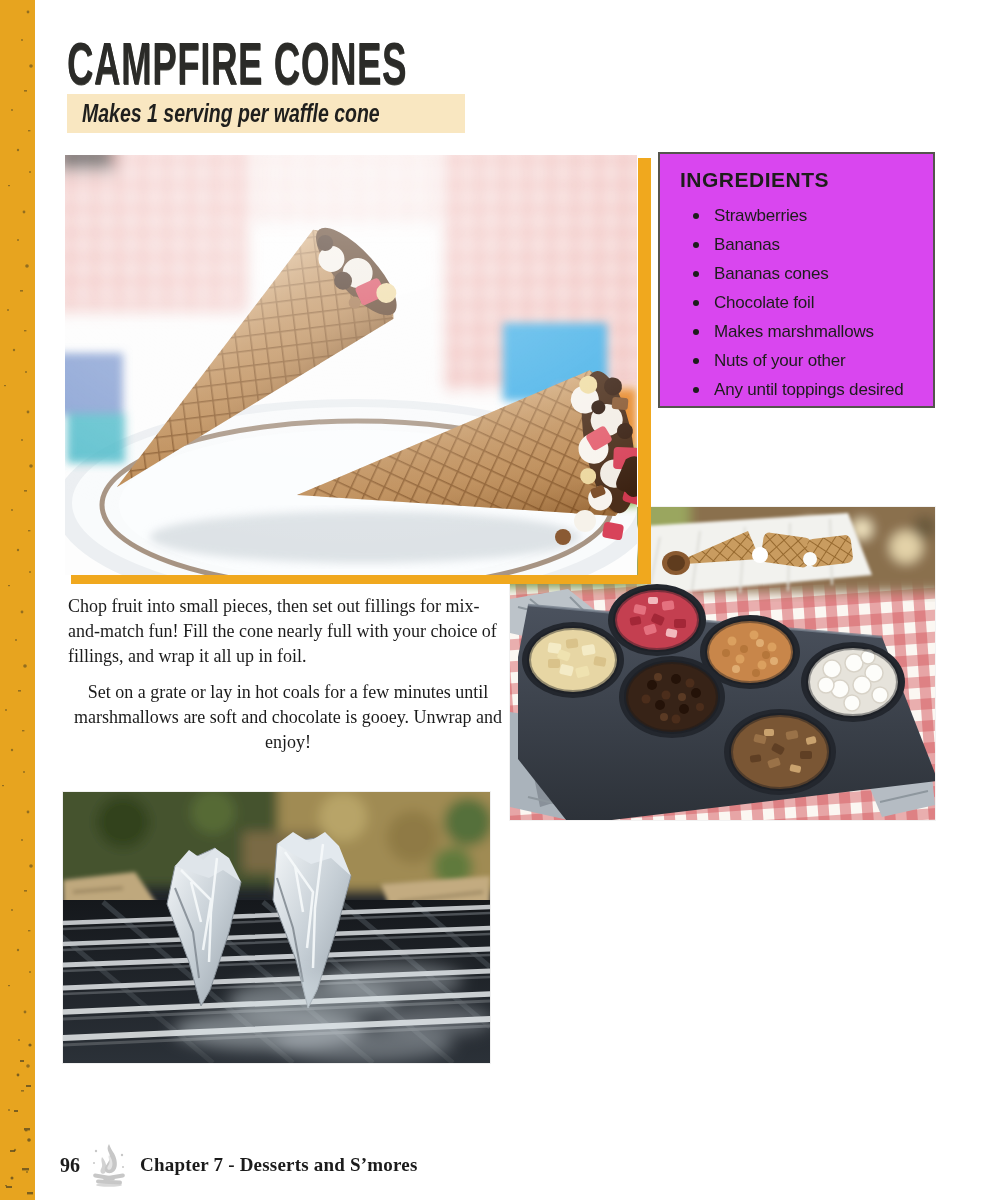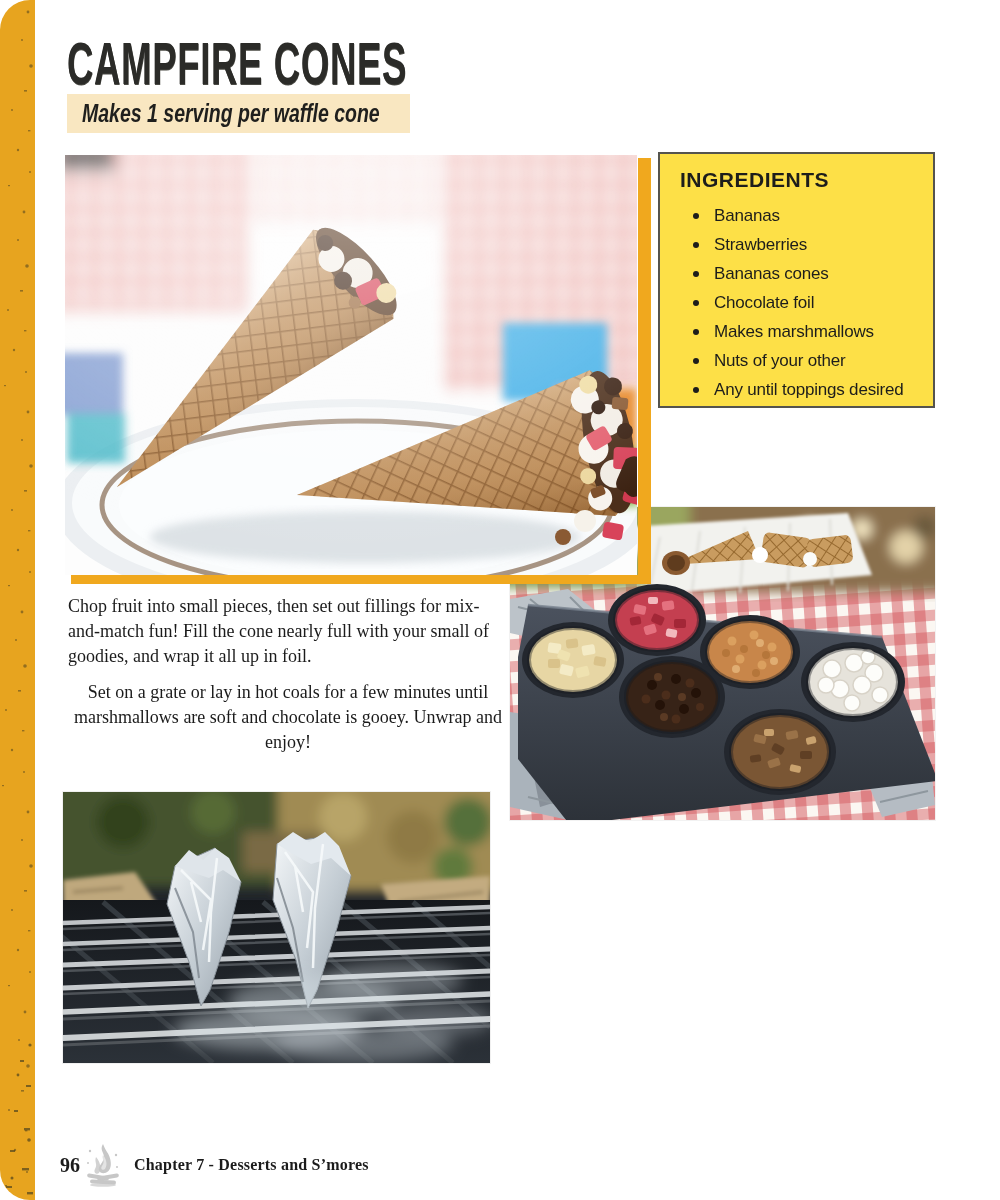--- a/index.html
+++ b/index.html
@@ -1,34 +1,34 @@
 <!DOCTYPE html>
 <html><head>
 <meta charset="utf-8">
 <style>
   html,body { margin:0; padding:0; background:#ffffff; }
   .page {
     position:relative; width:1000px; height:1200px; background:#ffffff;
-    overflow:hidden; font-family:"Liberation Sans", sans-serif;border-radius:30px;
+    overflow:hidden; font-family:"Liberation Sans", sans-serif;
   }
   
   .edge-band { position:absolute; left:0; top:0; width:35px; height:1200px; background:#e7a41f; }
   .edge-band svg { display:block; }
 
   
   .recipe-title {
     position:absolute; left:67px; top:34px; margin:0;
     font-size:60px; font-weight:bold; color:#2b2b28; line-height:1;
     letter-spacing:1px; white-space:nowrap;
     transform:scale(0.61,1); transform-origin:left top;
     text-shadow: 0.5px 0.5px 0 #4a4a44;
   }
   
   .subtitle-bar {
-    position:absolute; left:67px; top:94px; width:343px; height:39px;
+    position:absolute; left:67px; top:94px; width:398px; height:39px;
     background:#f9e7c1;
   }
   .subtitle-bar span {
     display:inline-block; margin-left:15px; line-height:39px;
     font-style:italic; font-weight:bold; font-size:25px; color:#1f1f1d;
     transform:scaleX(0.78); transform-origin:left center; white-space:nowrap;
   }
 
   
   .photo { position:absolute; overflow:hidden; }
@@ -39,21 +39,21 @@
   .grill-photo  { left:63px;  top:792px; width:427px; height:271px; z-index:1;
                   box-shadow:0 0 0 1px rgba(0,0,0,0.06); }
 
   
   .accent-v { position:absolute; left:638px; top:158px; width:13px; height:426px; background:#f0a81e; z-index:4; }
   .accent-h { position:absolute; left:71px;  top:575px; width:580px; height:9px;  background:#f0a81e; z-index:4; }
 
   
   .ingredients-box {
     position:absolute; left:658px; top:152px; width:277px; height:256px;
-    background:#fde047; border:2px solid #55544e; box-sizing:border-box; z-index:2;
+    background:#d946ef; border:2px solid #55544e; box-sizing:border-box; z-index:2;
   }
   .ingredients-box h2 {
     margin:14px 0 0 20px; font-size:21px; font-weight:bold; color:#1d1d1b; letter-spacing:0.5px;
   }
   .ingredients-box ul { list-style:none; margin:9px 0 0 0; padding:0; }
   .ingredients-box li {
     position:relative; padding-left:54px; font-size:17px; line-height:29px;
     color:#1d1d1b; letter-spacing:-0.2px; white-space:nowrap;
   }
   .ingredients-box li::before {
@@ -67,23 +67,23 @@
     font-family:"Liberation Serif", serif; font-size:18px; line-height:25px; color:#1b1b1b;
   }
   .instructions p { margin:0; }
   .instructions p + p { margin-top:11px;text-align:center; }
 
   
   .footer {
     position:absolute; left:60px; top:1140px; height:50px; display:flex; align-items:center; z-index:2;
     font-family:"Liberation Serif", serif; color:#1b1b1b;
   }
-  .footer .page-num { font-size:20px; font-weight:bold; margin-right:4px; }
+  .footer .page-num { font-size:20px; font-weight:bold; margin-right:10px; }
   .footer .campfire { margin-right:12px; display:block; }
-  .footer .chapter  { font-size:16px; font-weight:bold; letter-spacing:0.2px; }
+  .footer .chapter  { font-size:19px; font-weight:bold; letter-spacing:0.2px; }
 </style>
 </head>
 <body>
 
 <div class="page">
 
   <div class="edge-band">
     <svg width="35" height="1200" viewBox="0 0 35 1200">
       <defs>
         <g id="spk">
@@ -217,22 +217,22 @@
       <circle cx="498" cy="382" r="8" fill="#8a5a33"></circle>
       <rect width="572" height="420" fill="url(#glow)" opacity="0.5"></rect>
     </svg>
   </div>
   <div class="accent-v"></div>
   <div class="accent-h"></div>
 
   <div class="ingredients-box">
     <h2>INGREDIENTS</h2>
     <ul>
+      <li>Strawberries</li>
       <li>Bananas</li>
-      <li>Strawberries</li>
       <li>Bananas cones</li>
       <li>Chocolate foil</li>
       <li>Makes marshmallows</li>
       <li>Nuts of your other</li>
       <li>Any until toppings desired</li>
     </ul>
   </div>
 
   <div class="photo muffin-photo">
     <svg width="425" height="313" viewBox="0 0 425 313">
@@ -404,21 +404,21 @@
       <g fill="#c9a26e">
           <rect x="280" y="258" width="11" height="7" rx="2" transform="rotate(12 285 261)"></rect>
           <rect x="254" y="222" width="10" height="7" rx="2"></rect>
           <rect x="296" y="230" width="10" height="7" rx="2" transform="rotate(-14 301 233)"></rect>
         </g>
       <ellipse cx="270" cy="245" rx="49" ry="37" fill="none" stroke="#161a1f" stroke-width="4" opacity="0.4"></ellipse>
     </svg>
   </div>
 
   <div class="instructions">
-    <p>Chop fruit into small pieces, then set out fillings for mix-and-match fun! Fill the cone nearly full with your small of goodies, and wrap it all up in foil.</p>
+    <p>Chop fruit into small pieces, then set out fillings for mix-and-match fun! Fill the cone nearly full with your choice of fillings, and wrap it all up in foil.</p>
     <p>Set on a grate or lay in hot coals for a few minutes until marshmallows are soft and chocolate is gooey. Unwrap and enjoy!</p>
   </div>
 
   <div class="photo grill-photo">
     <svg width="427" height="271" viewBox="0 0 427 271">
       <defs>
         <linearGradient id="g-foil" x1="0" y1="0" x2="1" y2="1">
           <stop offset="0" stop-color="#f4f7f9"></stop>
             <stop offset="0.55" stop-color="#c3ccd3"></stop>
             <stop offset="1" stop-color="#97a1aa"></stop>

